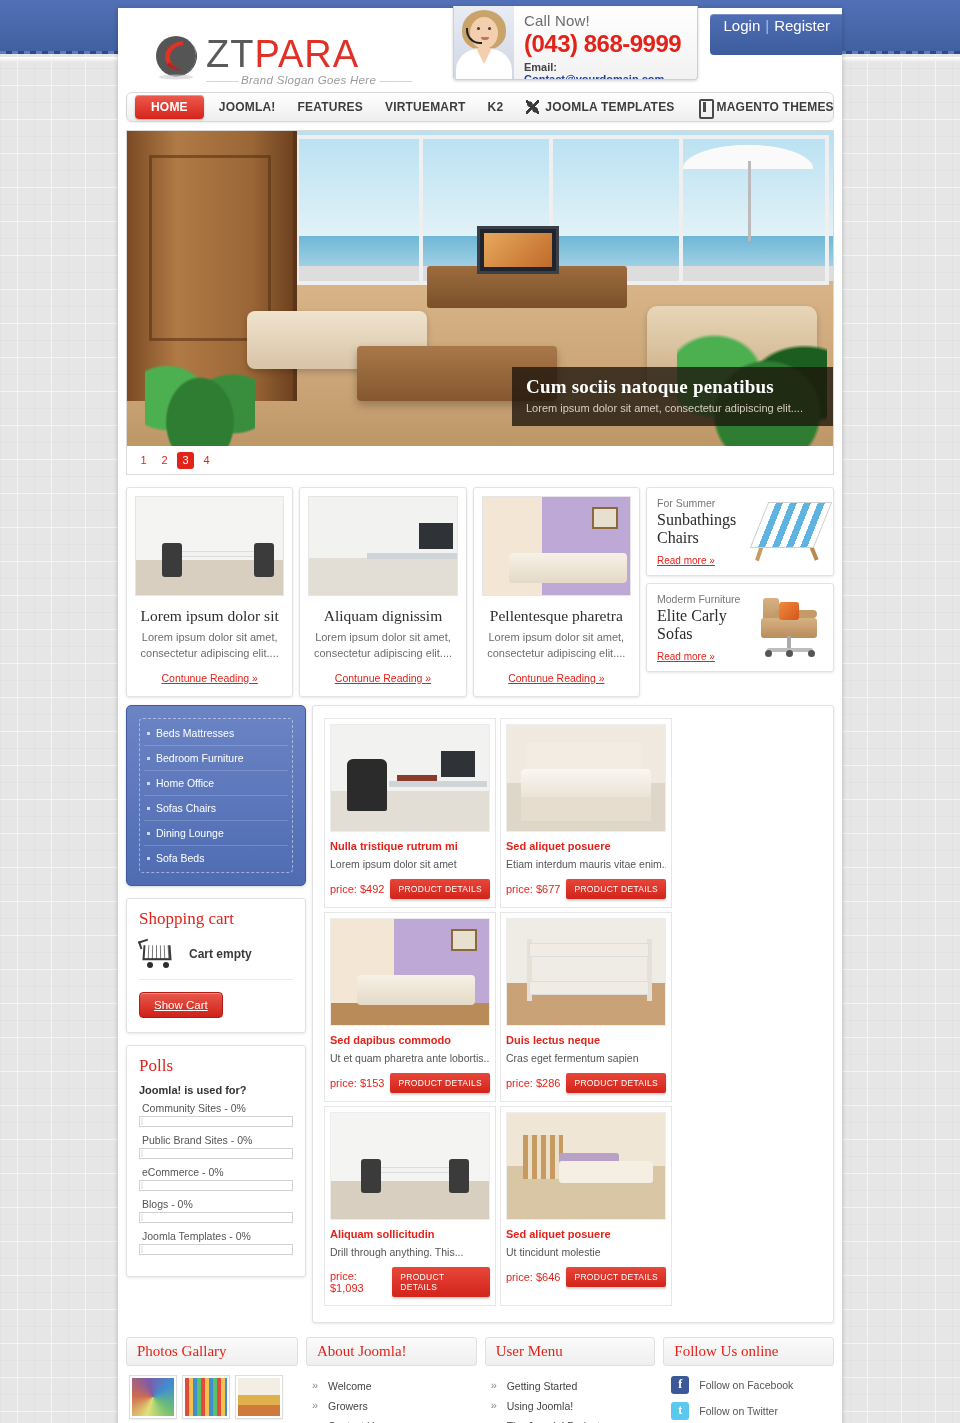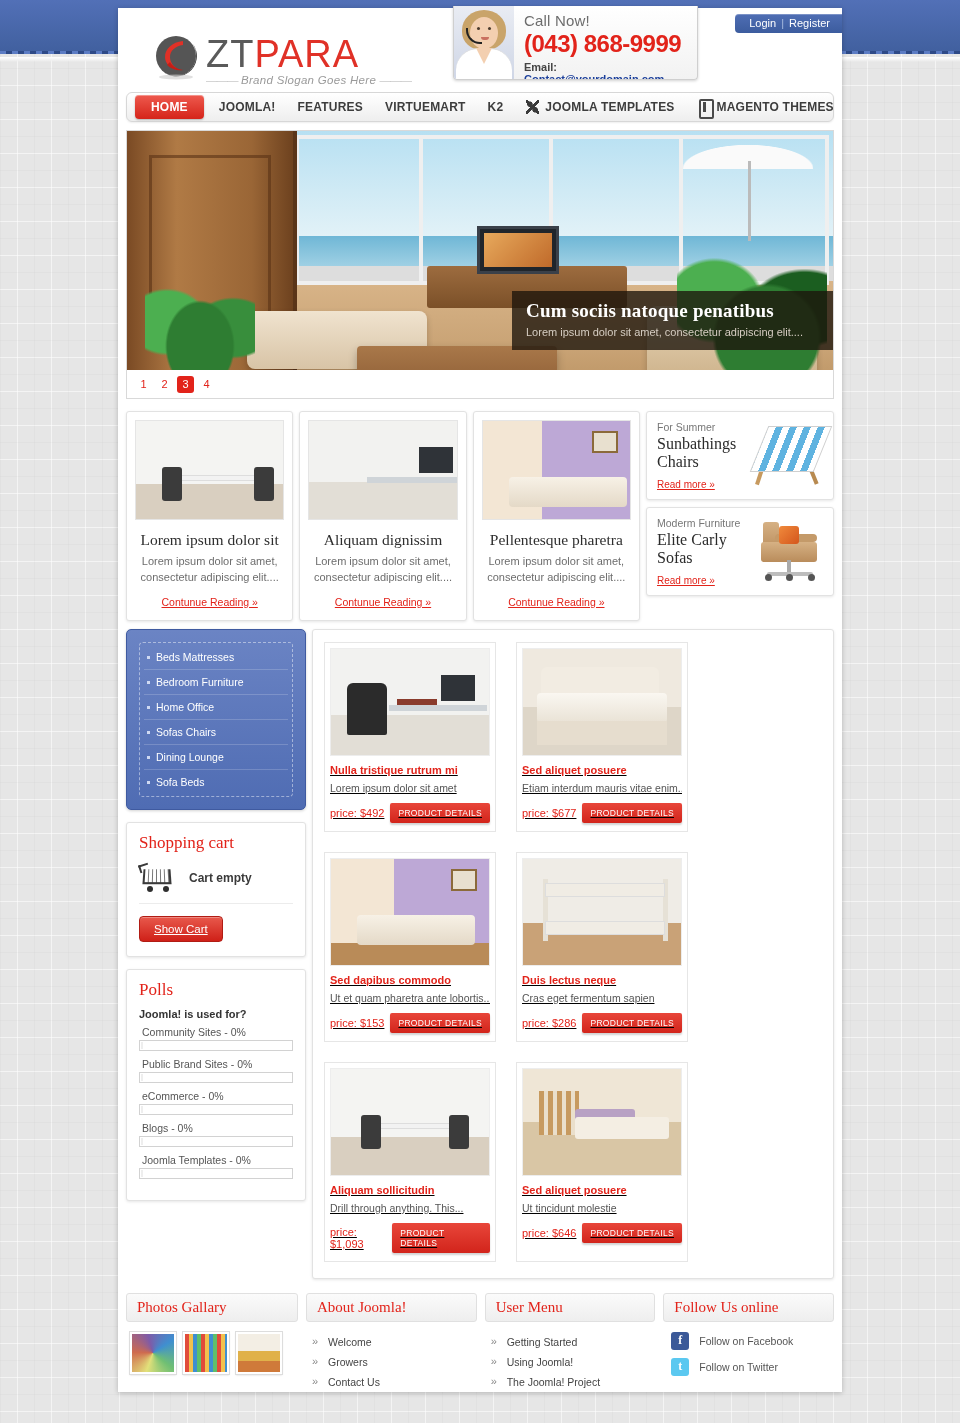--- a/index.html
+++ b/index.html
@@ -67,21 +67,21 @@
   .callinfo { padding:6px 8px 0 10px; }
   .call-now { font-size:15px; color:#6d6d6d; letter-spacing:.2px; }
   .call-phone { font-size:24px; color:#e2231a; font-weight:bold; letter-spacing:-.5px; margin-top:1px;}
   .call-email { font-size:11px; color:#444; margin-top:3px; font-weight:bold;}
   .call-email b { color:#1b3f9b; }
 
   .account {
     position:absolute; right:0px; top:6px;
     background:linear-gradient(to bottom,#4f6eb4,#3c5c9e);
     border-radius:4px 0 0 4px;
-    padding:3px 12px 4px 14px; color:#fff; font-size:11px;
+    padding:3px 12px 21px 14px; color:#fff; font-size:15px;
     box-shadow:inset 0 1px 0 rgba(255,255,255,.25);
   }
   .account a{color:#fff;text-decoration:none;}
   .account .sep{color:#a9bce0; margin:0 5px;}
 
   
   .nav {
     margin:2px 8px 0 8px; height:30px;
     background:linear-gradient(to bottom,#ffffff,#eeeeee);
     border:1px solid #d7d7d7; border-radius:6px;
@@ -102,21 +102,21 @@
   .ic-joomla,.ic-magento{display:inline-block;width:15px;height:16px;position:relative;}
   .ic-joomla:before{content:"";position:absolute;inset:1px;background:
     radial-gradient(circle at 30% 30%,#3a3a3a 2.5px,transparent 3px),
     radial-gradient(circle at 70% 70%,#3a3a3a 2.5px,transparent 3px),
     linear-gradient(45deg,transparent 42%,#3a3a3a 42% 58%,transparent 58%),
     linear-gradient(-45deg,transparent 42%,#3a3a3a 42% 58%,transparent 58%);}
   .ic-magento:before{content:"";position:absolute;left:2px;top:0;width:11px;height:16px;border:2px solid #4a4a4a;border-radius:2px;}
   .ic-magento:after{content:"";position:absolute;left:6px;top:3px;width:3px;height:10px;background:#4a4a4a;}
 
   
-  .slider { margin:8px 8px 0 8px; height:269px; position:relative; overflow:hidden;
+  .slider { margin:8px 8px 0 8px; height:345px; position:relative; overflow:hidden;
     border:1px solid #d9d9d9; background:#ddd; }
   .slide-img{position:absolute;inset:0;}
   .sky{position:absolute;left:165px;top:0;right:0;height:120px;
     background:linear-gradient(to bottom,#b7e0f2,#e8f4f8);}
   .sea{position:absolute;left:165px;top:105px;right:0;height:30px;background:linear-gradient(to bottom,#6fb7d6,#9fd0e4);}
   .room-floor{position:absolute;left:0;top:150px;right:0;bottom:0;
     background:linear-gradient(to bottom,#d8b488,#c8a274 60%,#b8905f);}
   .door{position:absolute;left:0;top:0;width:170px;height:270px;
     background:linear-gradient(to right,#7a4a24,#b07a45 30%,#9a6636 75%,#6e421f);
     border-right:4px solid #5a3519;}
@@ -226,21 +226,21 @@
     box-shadow:inset 0 1px 0 rgba(255,255,255,.3);
   }
   .poll-q{ font-size:11px; color:#333; font-weight:bold; margin-bottom:6px; }
   .poll-opt{ font-size:10.5px; color:#555; margin-bottom:2px; padding-left:3px;}
   .poll-bar{ height:11px; border:1px solid #d2d2d2; background:#fff; margin-bottom:7px; position:relative;}
   .poll-bar:before{content:"";position:absolute;left:1px;top:1px;bottom:1px;width:2px;background:#eee;}
 
   .featured{ flex:1; background:#fff; border:1px solid #e2e2e2; border-radius:3px;
     box-shadow:0 1px 3px rgba(0,0,0,.10); padding:12px 11px 16px 11px; }
   .featured > h2{ font-family:"Liberation Serif",serif; font-size:20px; color:#e2231a; font-weight:normal; margin-bottom:12px;}
-  .prod-grid{ display:flex; flex-wrap:wrap; gap:20px;text-decoration:underline; }
+  .prod-grid{ display:flex; flex-wrap:wrap; gap:4px; }
   .prod{ width:172px; border:1px solid #e6e6e6; background:#fff; padding:5px 5px 8px 5px; position:relative; }
   .prod .ph{ height:108px; border:1px solid #ededed; overflow:hidden; position:relative;}
   .prod .pname{ font-size:11px; color:#e2231a; font-weight:bold; margin-top:8px; }
   .prod .pdesc{ font-size:10.5px; color:#555; margin-top:6px; white-space:nowrap; overflow:hidden;}
   .prod .prow{ display:flex; align-items:center; justify-content:space-between; margin-top:9px;}
   .prod .price{ font-size:11px; color:#e2231a; }
   .btn-detail{ font-size:8.5px; color:#fff; letter-spacing:.3px;
     background:linear-gradient(to bottom,#e8463a,#d2241b); padding:5px 8px; border-radius:2px;
     box-shadow:0 2px 2px rgba(0,0,0,.18); }
 

